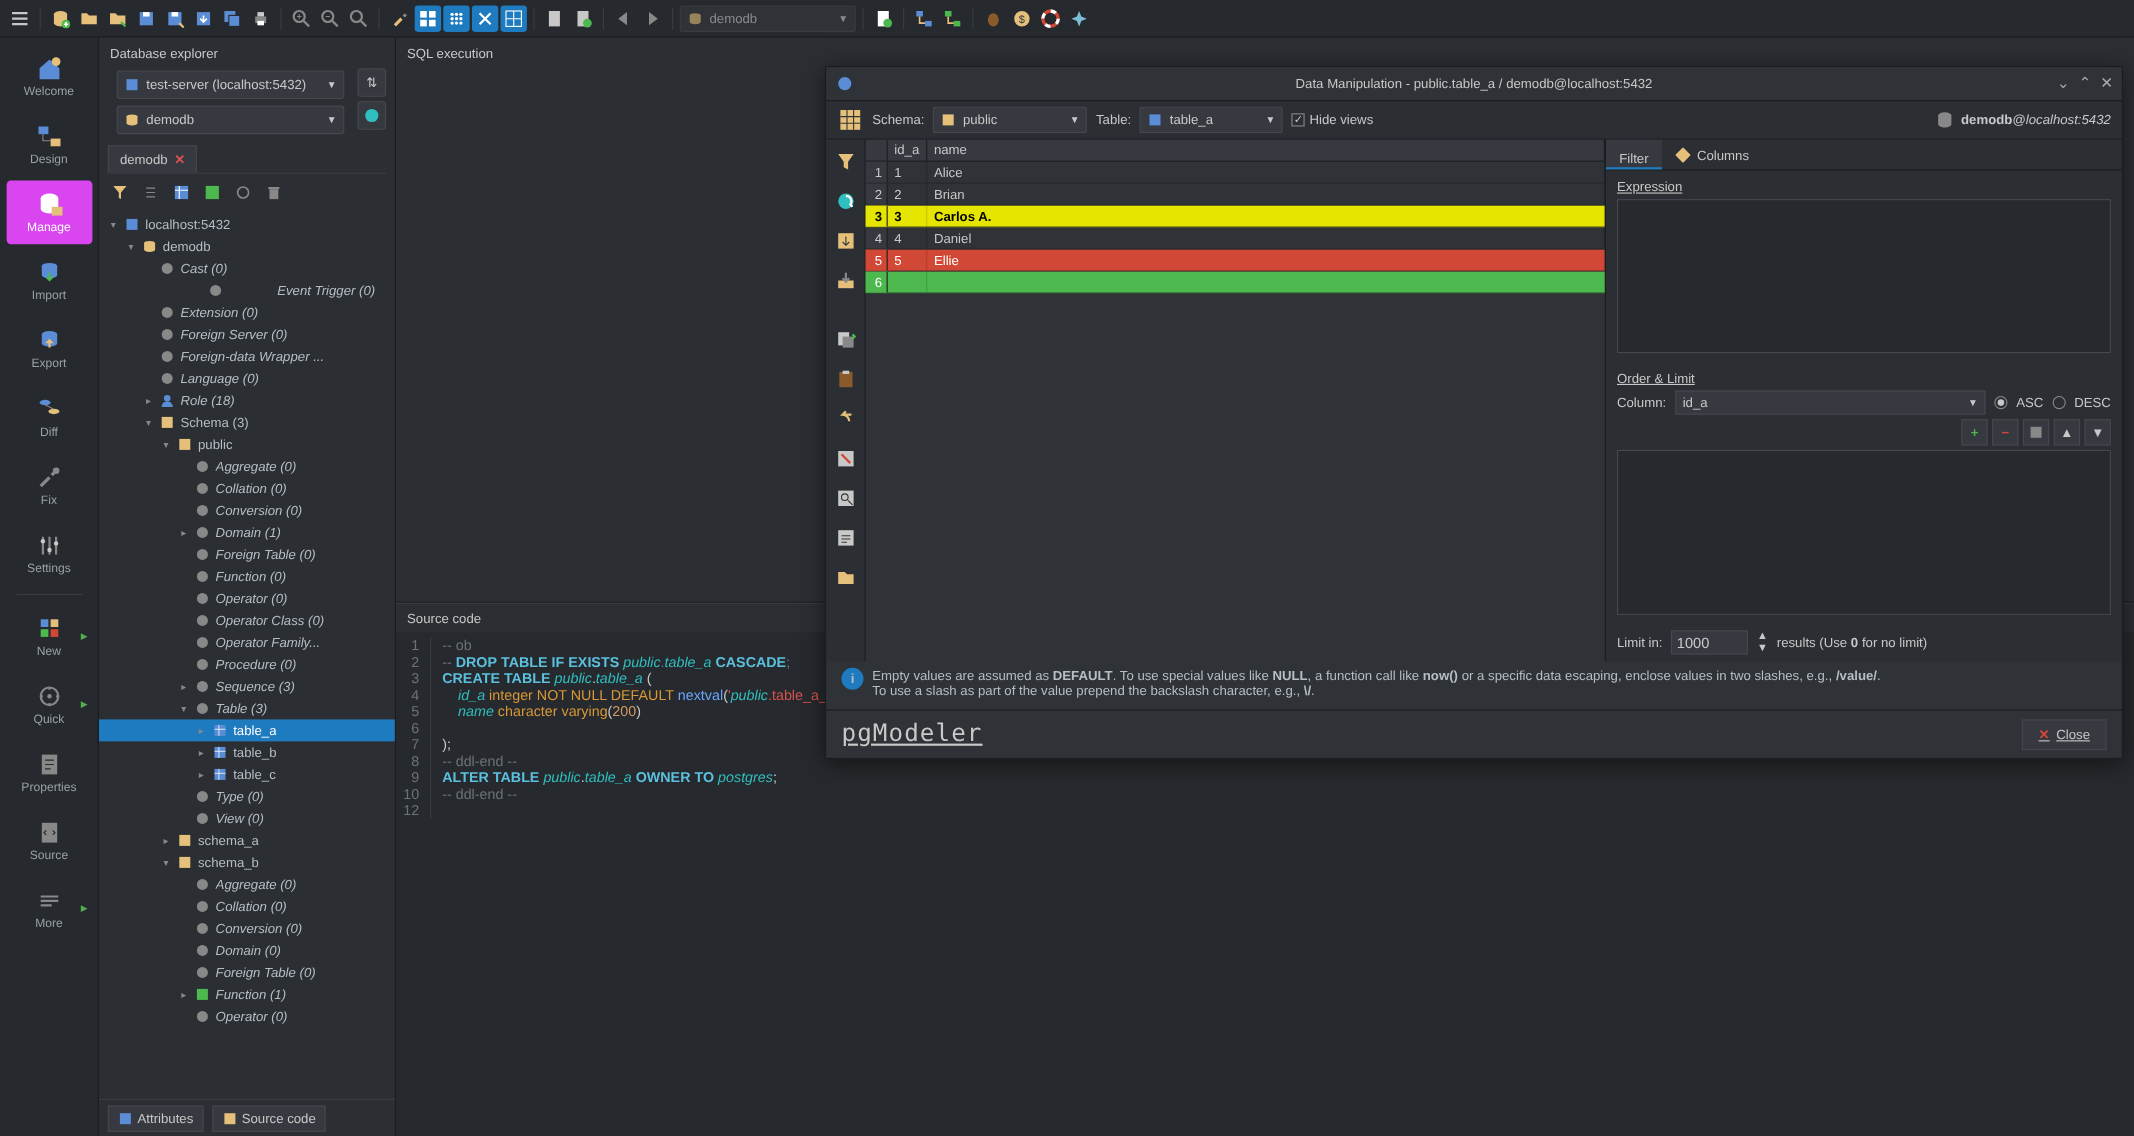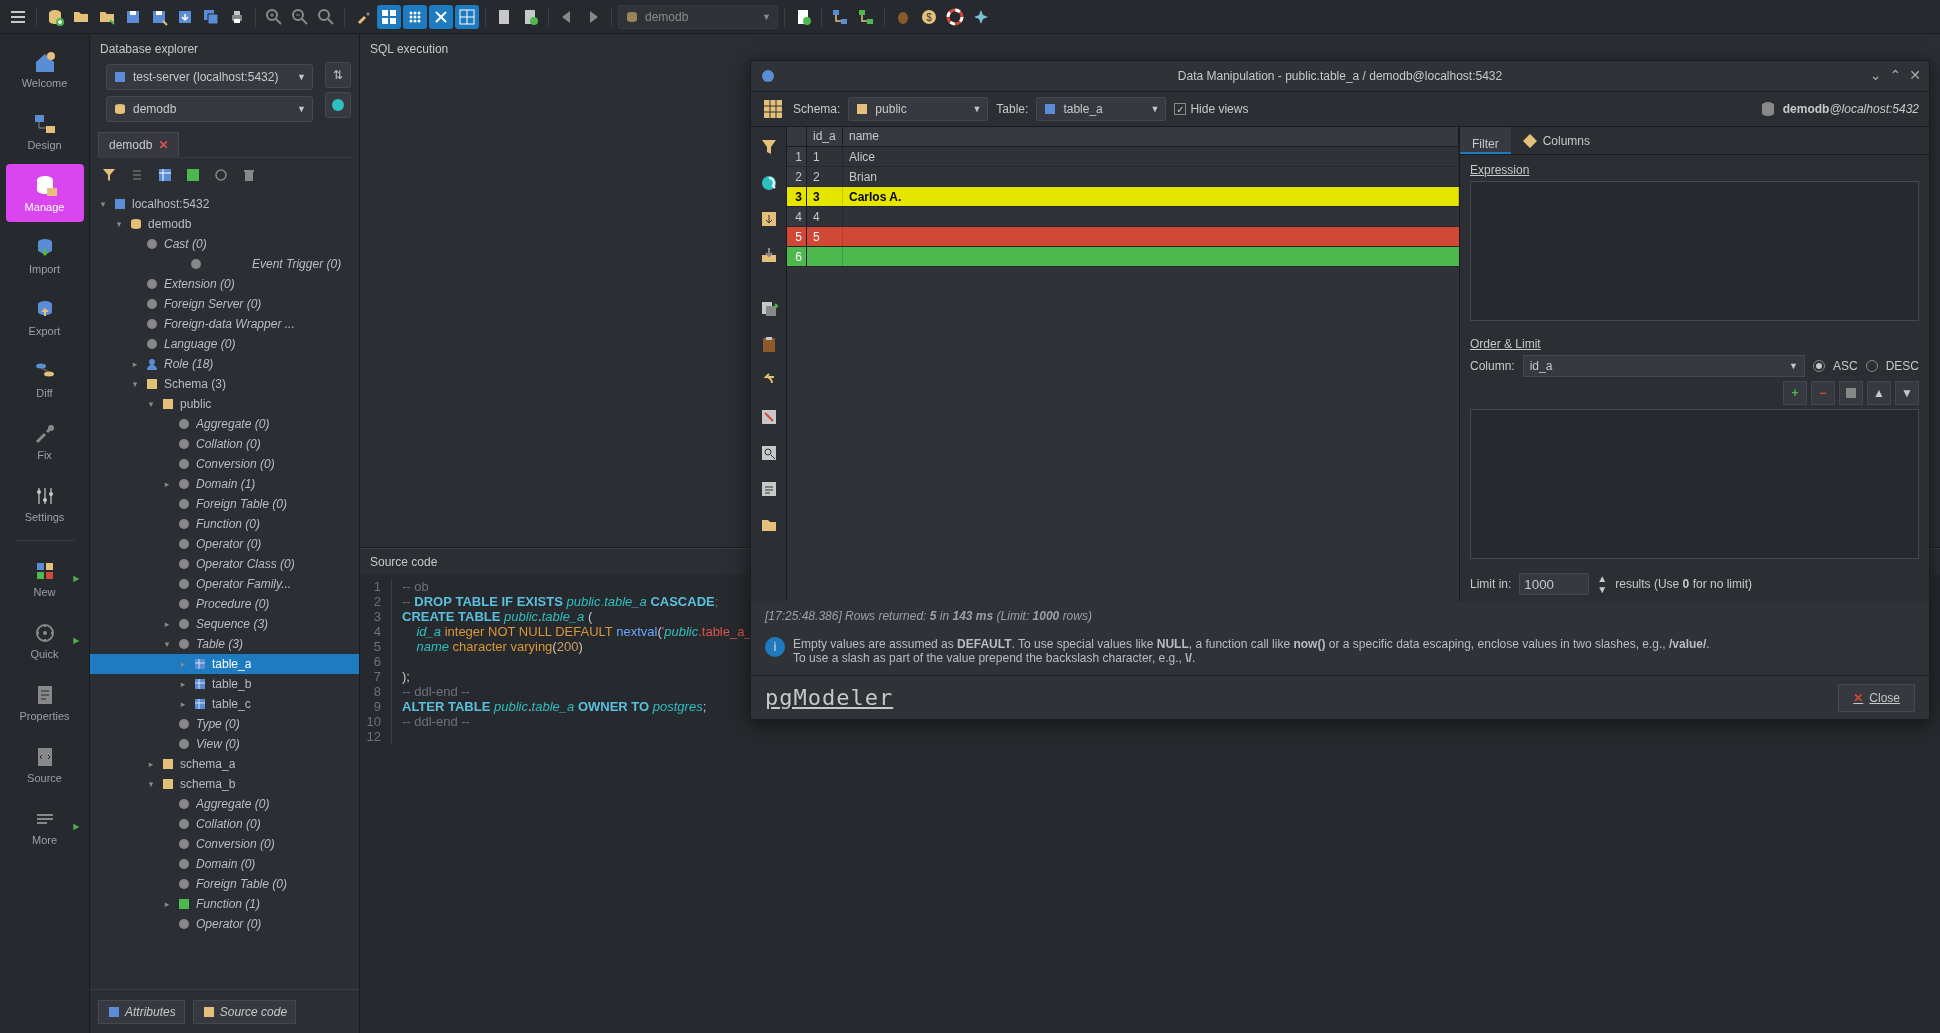--- a/index.html
+++ b/index.html
@@ -34,21 +34,21 @@
 .tree { flex: 1; overflow-y: auto; padding: 2px 0 6px; }
 .tree-node { display: flex; align-items: center; height: 20px; padding-right: 6px; cursor: pointer; white-space: nowrap; font-size: 12px; gap: 4px; }
 .tree-node.selected { background: #1f7bbf; color: #fff; }
 .tree-node .exp { width: 10px; text-align: center; font-size: 9px; color: #888; cursor: pointer; flex-shrink:0;}
 .tree-node .icon { width: 16px; height: 16px; display: inline-flex; align-items: center; justify-content: center; flex-shrink:0; }
 .tree-node .label { font-style: italic; color: #b8bdc5; overflow:hidden; text-overflow:ellipsis;}
 .tree-node.selected .label { color: #fff; }
 .tree-node.schema-row .label, .tree-node.db-row .label, .tree-node.host-row .label { font-style: normal; }
 .tree-node.table-row .label { font-style: normal; }
 
-.explorer-footer { height: 44px; border-top: 1px solid #3a3d42; display: flex; align-items: center; padding: 0 8px; gap: 8px; font-style: italic; }
+.explorer-footer { height: 34px; border-top: 1px solid #3a3d42; display: flex; align-items: center; padding: 0 8px; gap: 8px; }
 .foot-tab { padding: 4px 8px; display: flex; align-items: center; gap: 4px; cursor: pointer; background:#36393f; border:1px solid #45484e; font-size:12px;}
 
 
 .main-area { flex: 1; display: flex; flex-direction: column; position: relative; }
 .sql-exec-label { padding: 8px 10px 6px; font-size: 12px; color: #c8c8c8; }
 
 .source-code-panel { flex:1; display:flex; flex-direction:column; border-top:1px solid #1a1c1f; }
 .source-code-header { padding:6px 10px; font-size:12px; border-top:1px solid #3a3d42;}
 .code-area { flex:1; background:#26292d; padding:4px 0; font-family:"Consolas","Courier New",monospace; font-size:13px; overflow:auto;}
 .code-line { display:flex; }
@@ -1070,24 +1070,26 @@
                 <div class="cell" style="flex:1;">Brian</div>
               </div>
               <div class="grid-row yellow">
                 <div class="rn">3</div>
                 <div class="cell" style="width:36px;">3</div>
                 <div class="cell" style="flex:1;">Carlos A.</div>
               </div>
               <div class="grid-row ">
                 <div class="rn">4</div>
                 <div class="cell" style="width:36px;">4</div>
+                <div class="cell" style="flex:1;">Daniel</div>
               </div>
               <div class="grid-row red">
                 <div class="rn">5</div>
                 <div class="cell" style="width:36px;">5</div>
+                <div class="cell" style="flex:1;">Ellie</div>
               </div>
               <div class="grid-row green">
                 <div class="rn">6</div>
                 <div class="cell" style="width:36px;"></div>
               </div>
             </div>
         </div>
 
         <div class="filter-panel">
           <div class="filter-tabs">
@@ -1136,30 +1138,20 @@
           </div>
           <div class="limit-row">
             <span>Limit in:</span>
             <input class="spin-input" value="1000" style="">
             <span style="font-size:10px;cursor:pointer;">▲<br>▼</span>
             <span>results (Use <b>0</b> for no limit)</span>
           </div>
         </div>
       </div>
 
-      <div class="dlg-status">
-        <span>[17:25:48.386]</span>
-        <span>Rows returned:</span>
-        <b>5</b>
-        <span>in</span>
-        <b>143 ms</b>
-        <span>(Limit:</span>
-        <b>1000</b>
-        <span>rows)</span>
-      </div>
       <div class="dlg-hint">
         <span class="info-icon">i</span>
         <div>
           Empty values are assumed as <b>DEFAULT</b>. To use special values like <b>NULL</b>, a function call like <b>now()</b> or a specific data escaping, enclose values in two slashes, e.g., <b>/value/</b>.<br>
           To use a slash as part of the value prepend the backslash character, e.g., <b>\/</b>.
         </div>
       </div>
       <div class="dlg-footer">
         <span class="brand">pgModeler</span>
         <div class="close-btn">

